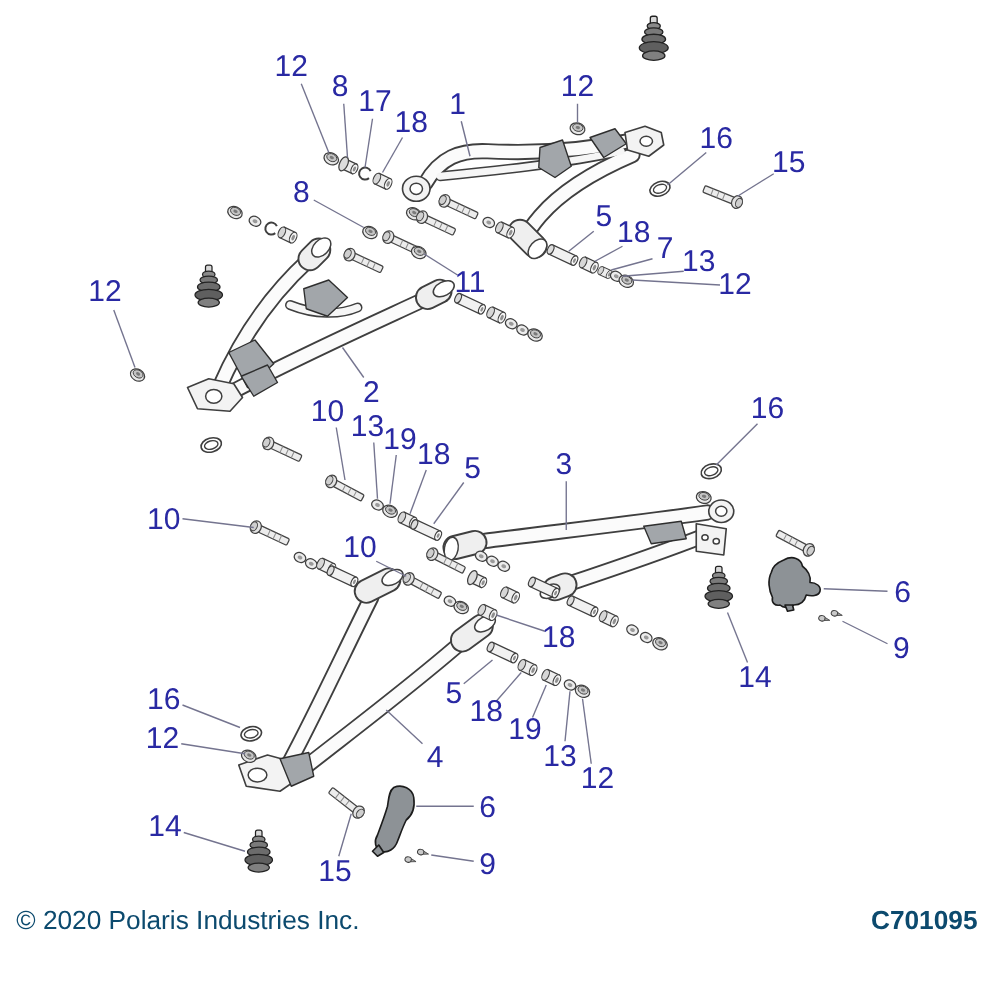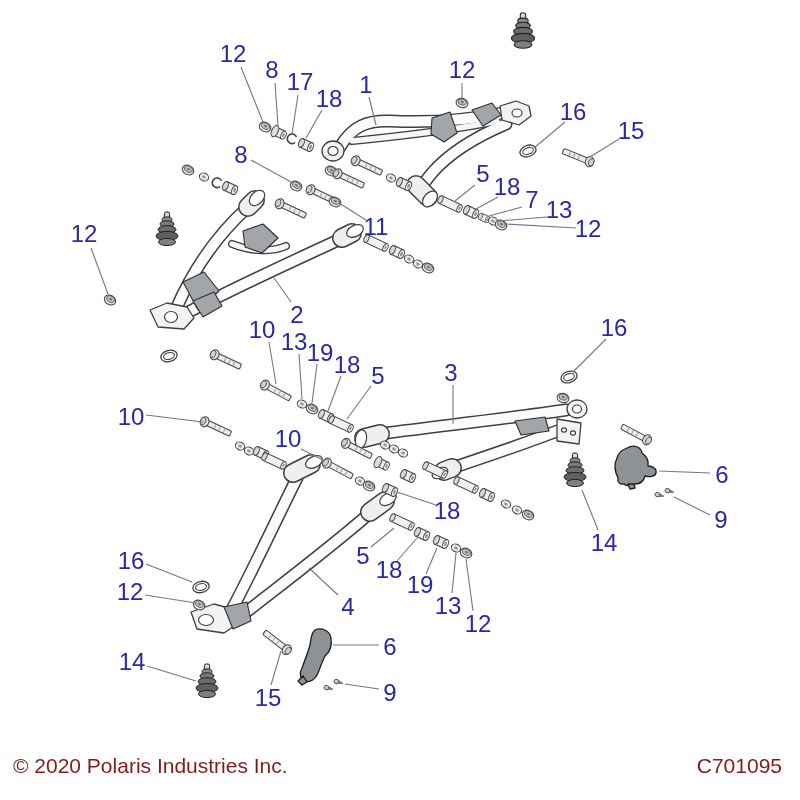--- a/index.html
+++ b/index.html
@@ -14,24 +14,24 @@
   .tube-o2{fill:none;stroke:#3f3f3f;stroke-width:8;stroke-linecap:round;}
   .tube-i2{fill:none;stroke:#f6f6f6;stroke-width:5.5;stroke-linecap:round;}
   .sleeve-o{fill:none;stroke:#3f3f3f;stroke-width:20;stroke-linecap:round;}
   .sleeve-i{fill:none;stroke:#efefef;stroke-width:17;stroke-linecap:round;}
   .gusset{fill:#a2a6aa;stroke:#2e2e2e;stroke-width:1.1;stroke-linejoin:round;}
   .plate{fill:#f3f3f3;stroke:#3f3f3f;stroke-width:1.3;stroke-linejoin:round;}
   .hole{fill:#ffffff;stroke:#3f3f3f;stroke-width:1.2;}
   .guard{fill:#8d9296;stroke:#1c1c1c;stroke-width:1.3;stroke-linejoin:round;}
   #label-layer text{font-family:"Liberation Sans",sans-serif;font-size:24px;}
   .footer-text{
-    position:absolute;top:754px;font-size:21px;color:#7f1d1d;white-space:nowrap;
+    position:absolute;top:725px;font-size:21px;color:#0c4a6e;white-space:nowrap;
   }
   #copyright{left:13px;}
-  #drawing-code{right:18px;}
+  #drawing-code{right:18px;font-weight:bold;}
 </style>
 </head>
 <body>
 
 <svg id="diagram-svg" width="800" height="745" viewBox="0 0 800 745">
   <defs>
     <g id="sym-bolt">
       <rect x="-10" y="-2.8" width="26" height="5.6" rx="1.2" fill="#ececec" stroke="#444" stroke-width="1"></rect>
       <line x1="-1" y1="-2.8" x2="-1" y2="2.8" stroke="#8a8a8a" stroke-width="0.8"></line>
       <line x1="4" y1="-2.8" x2="4" y2="2.8" stroke="#8a8a8a" stroke-width="0.8"></line>

